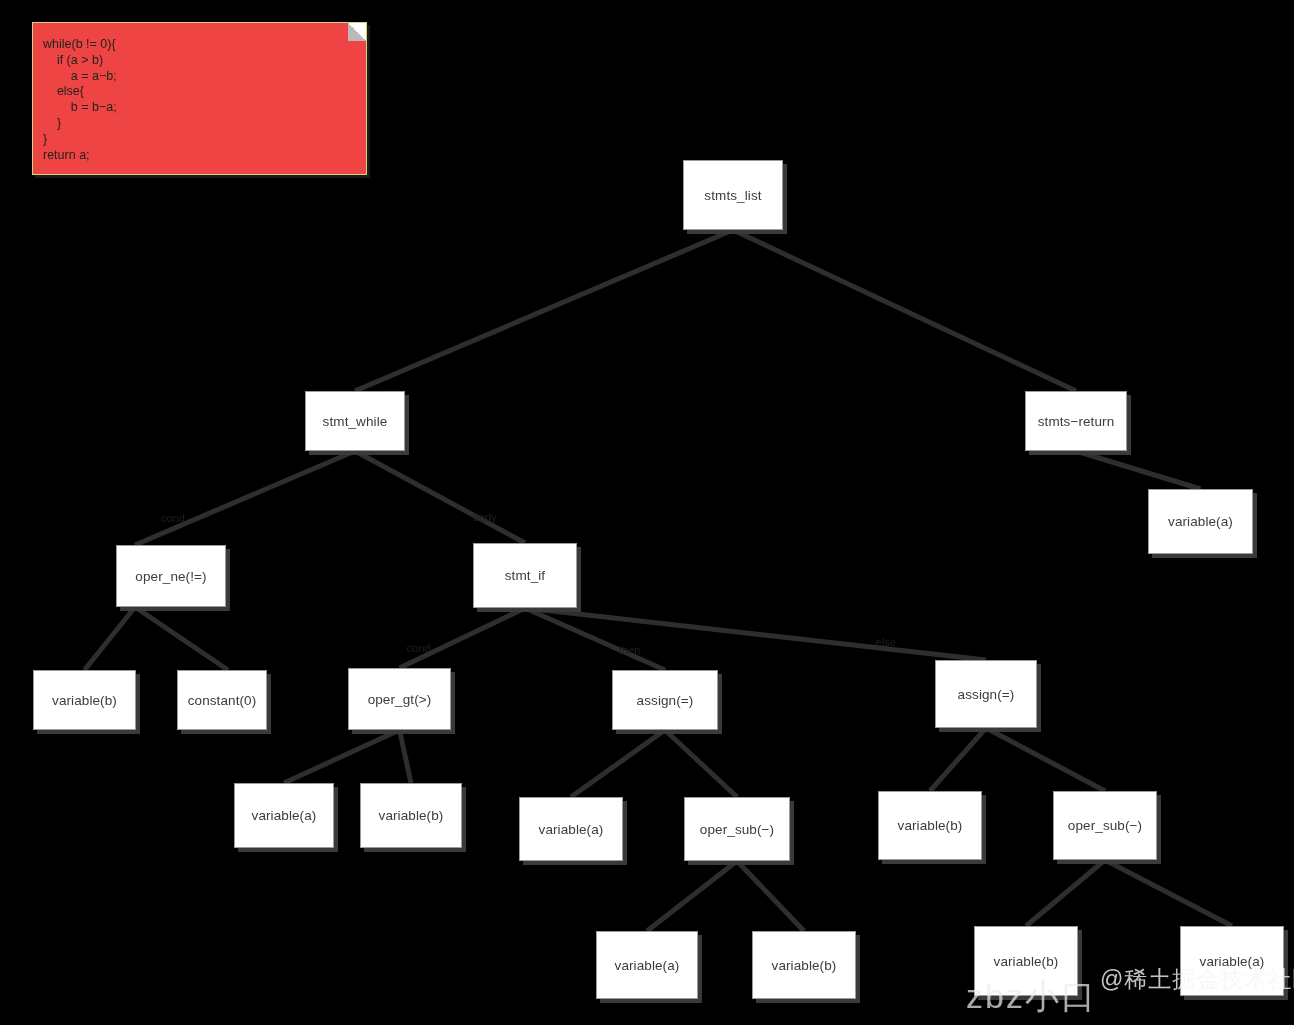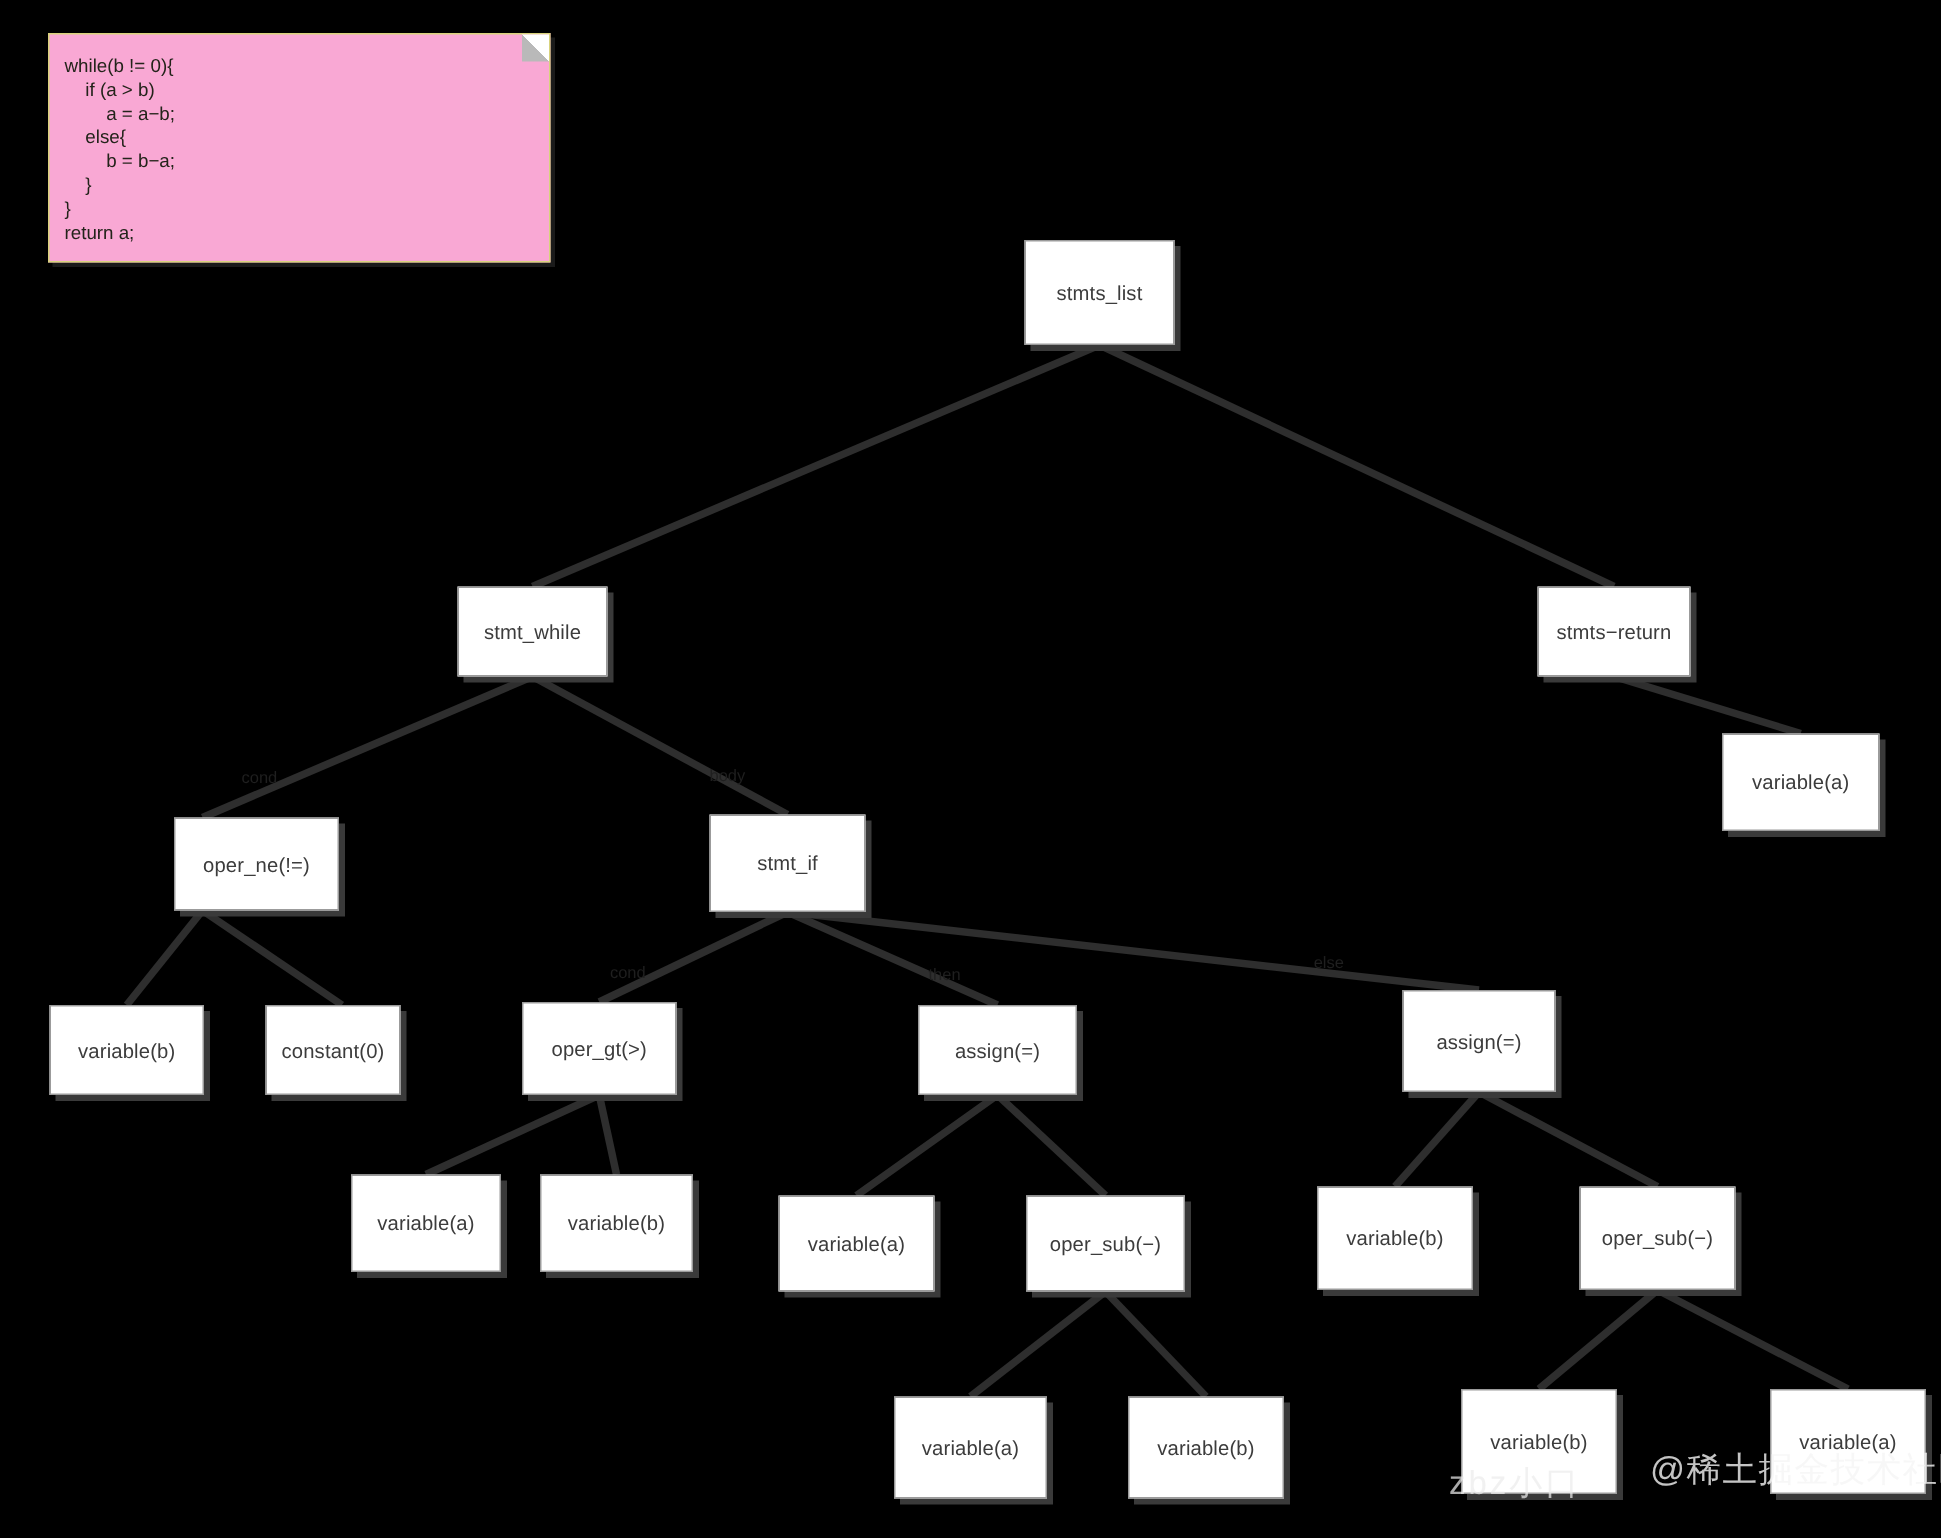--- a/index.html
+++ b/index.html
@@ -34,21 +34,21 @@
     font-size: 11px;
   }
 
   
   #code-note {
     position: absolute;
     left: 32px;
     top: 22px;
     width: 335px;
     height: 153px;
-    background: #f9a8d4;
+    background: #ef4444;
     border: 1px solid #d8d37c;
     box-shadow: 3px 3px 0 rgba(255,255,255,0.10);
     box-sizing: border-box;
     padding: 14px 10px 10px 10px;
   }
   #code-note .fold {
     position: absolute;
     right: 0;
     top: 0;
     width: 18px;
@@ -86,21 +86,21 @@
     position: absolute;
     color: rgba(255,255,255,0.78);
     font-family: "Liberation Sans", sans-serif;
     white-space: nowrap;
     z-index: 3;
     user-select: none;
   }
   #watermark-left {
     left: 966px;
     top: 974px;
-    font-size: 22px;
+    font-size: 34px;
     letter-spacing: 2px;
     color: rgba(235,235,235,0.72);
   }
   #watermark-right {
     left: 1100px;
     top: 964px;
     font-size: 23px;
     letter-spacing: 1px;
     color: rgba(245,245,245,0.80);
   }

